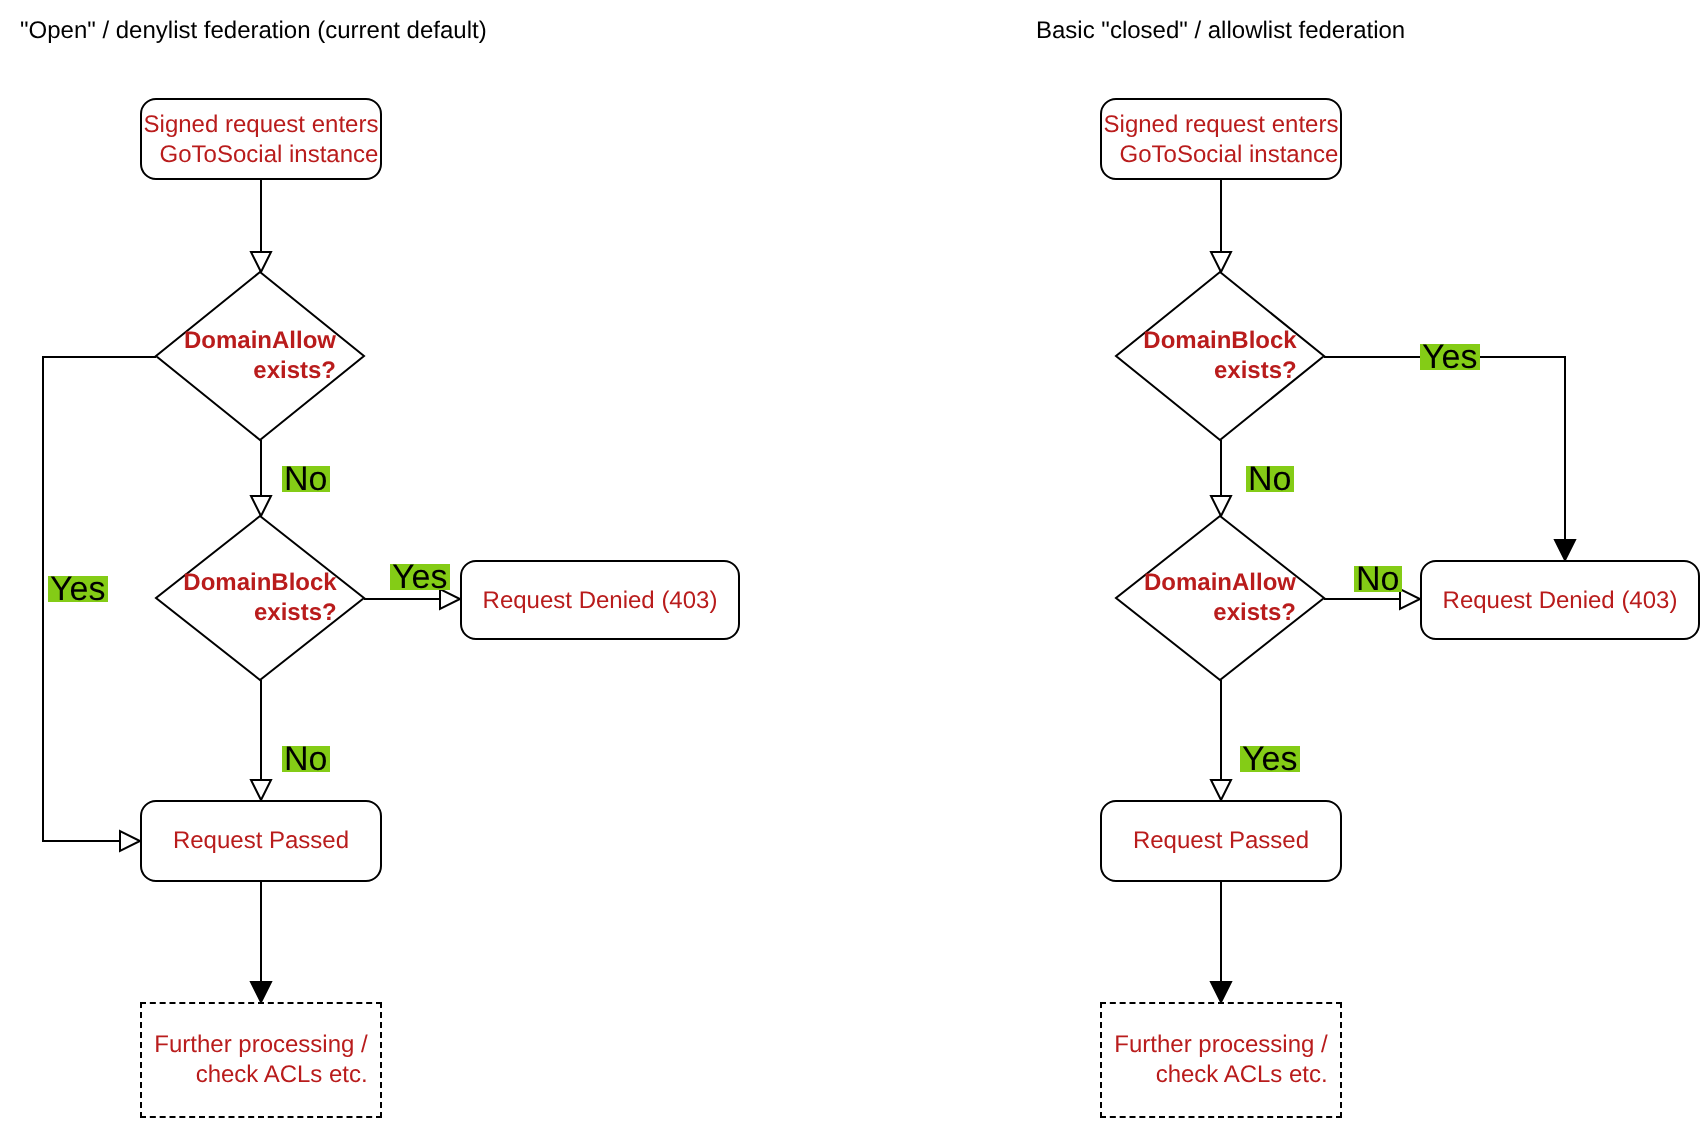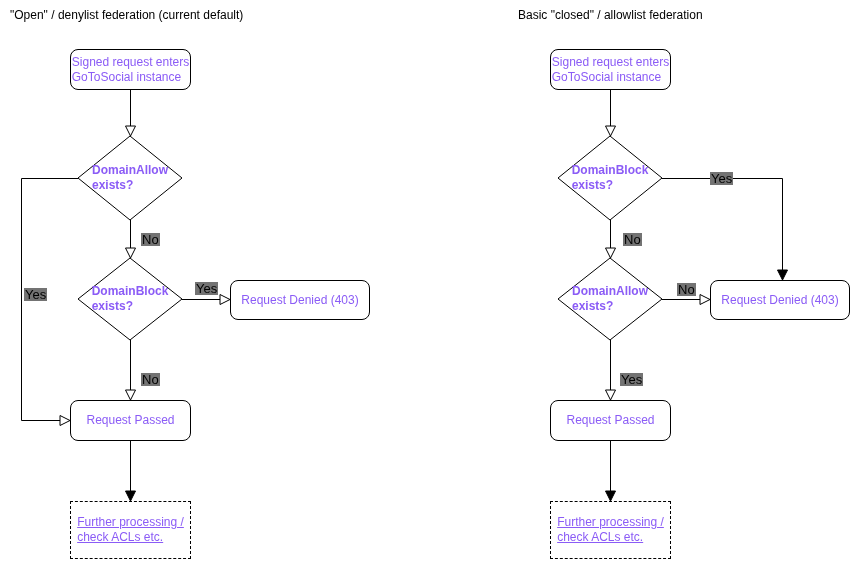--- a/index.html
+++ b/index.html
@@ -26,45 +26,44 @@
     font-size: 12px;
     line-height: 15px;
     white-space: nowrap;
   }
   .node {
     position: absolute;
     box-sizing: border-box;
     display: flex;
     align-items: center;
     justify-content: center;
-    text-align: left;
+    text-align: right;
     font-size: 12px;
     line-height: 15px;
     white-space: pre-line;
-    color: #8b5cf6;
+    color: #b91c1c;
   }
   .rounded {
     border: 1px solid #000000;
     border-radius: 8px;
     background: #ffffff;
   }
   .dashed {
     border: 1px dashed #000000;
     background: #ffffff;
-    text-decoration: underline;
   }
   .diamond-label {
     background: transparent;
     font-weight: bold;
   }
   .edge-label {
     position: absolute;
-    font-size: 13px;
+    font-size: 17px;
     line-height: 13px;
-    background: #737373;
+    background: #84cc16;
     padding: 0 1px;
     white-space: nowrap;
   }
 </style>
 </head>
 <body>
 
 <div class="stage">
 
   <svg class="edges" width="851" height="561">

